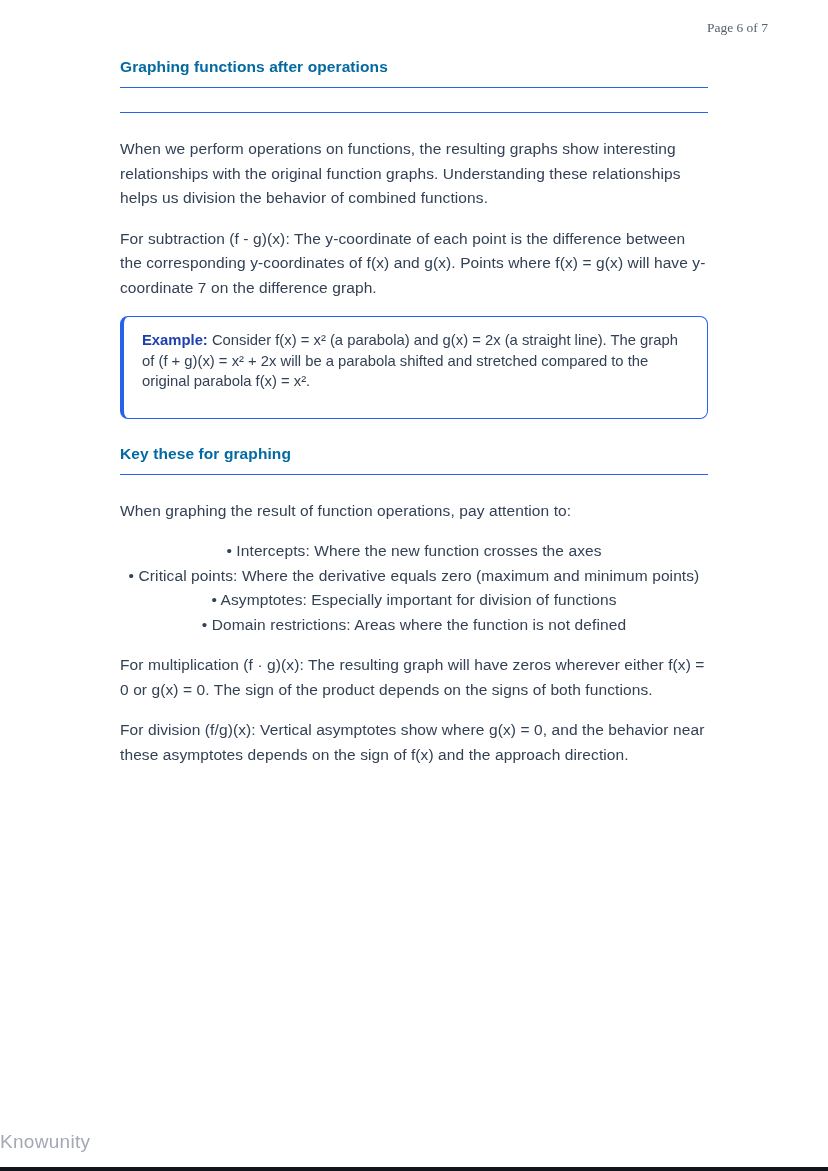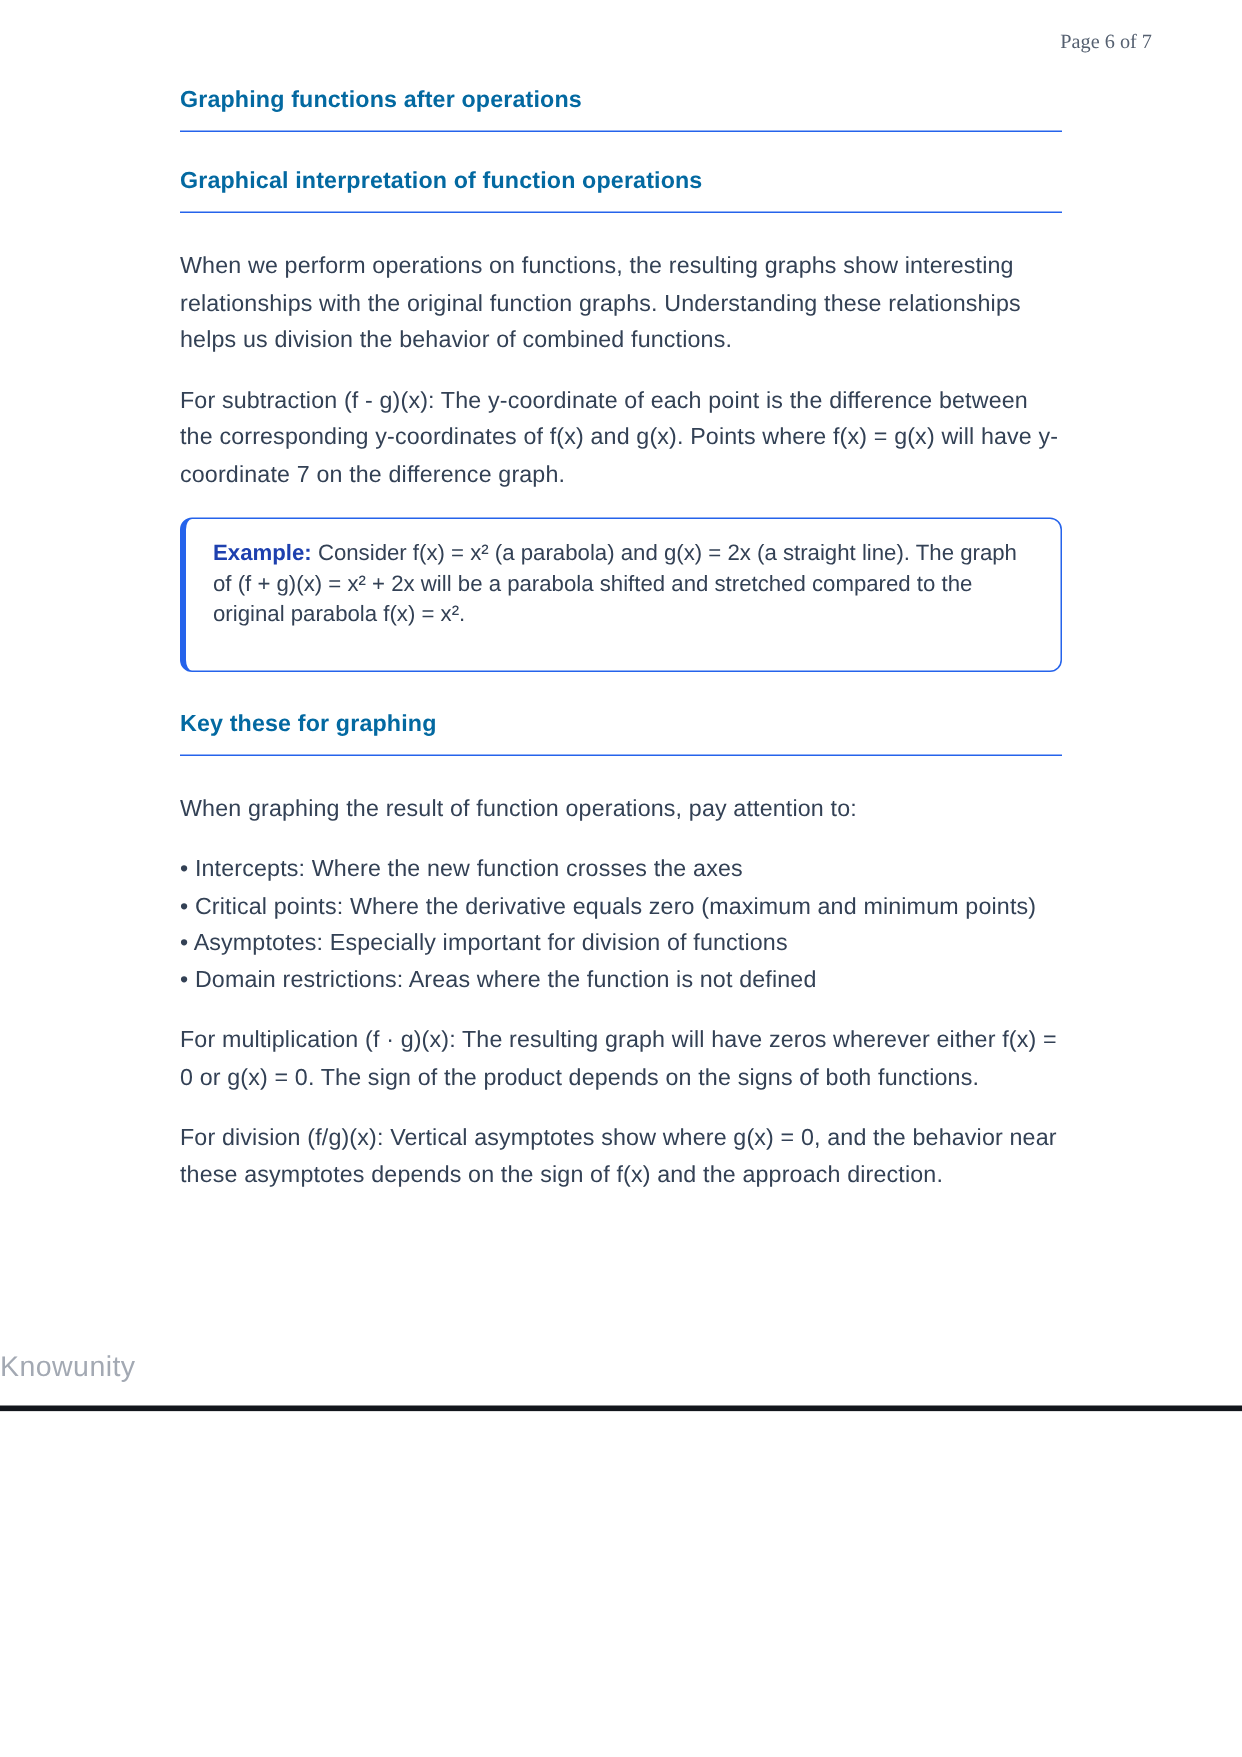--- a/index.html
+++ b/index.html
@@ -1,19 +1,19 @@
 <!DOCTYPE html>
 <html><head>
 <meta charset="utf-8">
 <style>
   html, body { margin: 0; padding: 0; background: #ffffff; }
   .page {
     position: relative;
     width: 828px;
-    height: 941px;
+    height: 1171px;
     background: #ffffff;
     overflow: hidden;
     font-family: "Liberation Sans", "DejaVu Sans", sans-serif;
     color: #334155;
   }
   .page-label {
     position: absolute;
     top: 20px;
     right: 60px;
     font-family: "Liberation Serif", "DejaVu Serif", serif;
@@ -54,21 +54,21 @@
     padding: 13px 18px 26px 18px;
     margin: 8px 0 26px 0;
     font-size: 14.8px;
     line-height: 20.5px;
     color: #334155;
   }
   .example-label {
     color: #1e40af;
     font-weight: bold;
   }
-  .bullet-list { margin: 12px 0 16px 0; }
+  .bullet-list { margin: 12px 0 16px 0; text-align: center; }
   .bullet-item {
     font-size: 15.5px;
     line-height: 24.5px;
     letter-spacing: 0.1px;
     color: #334155;
   }
   .bullet-marker { display: inline; }
   .footer-brand {
     position: absolute;
     bottom: 18px;
@@ -95,21 +95,20 @@
   <div class="page-label">Page 6 of 7</div>
 
   <div class="content">
 
     <div class="heading-block">
       <div class="heading">Graphing functions after operations</div>
       <hr class="heading-rule">
     </div>
 
     <div class="heading-block">
-      <div class="heading">Graphical interpretation of function operations</div>
       <hr class="heading-rule">
     </div>
 
     <p class="para">When we perform operations on functions, the resulting graphs show interesting relationships with the original function graphs. Understanding these relationships helps us division the behavior of combined functions.</p>
     <p class="para">For subtraction (f - g)(x): The y-coordinate of each point is the difference between the corresponding y-coordinates of f(x) and g(x). Points where f(x) = g(x) will have y-coordinate 7 on the difference graph.</p>
 
     <div class="example-box">
       <span class="example-label">Example:</span>
       <span>Consider f(x) = x² (a parabola) and g(x) = 2x (a straight line). The graph of (f + g)(x) = x² + 2x will be a parabola shifted and stretched compared to the original parabola f(x) = x².</span>
     </div>

